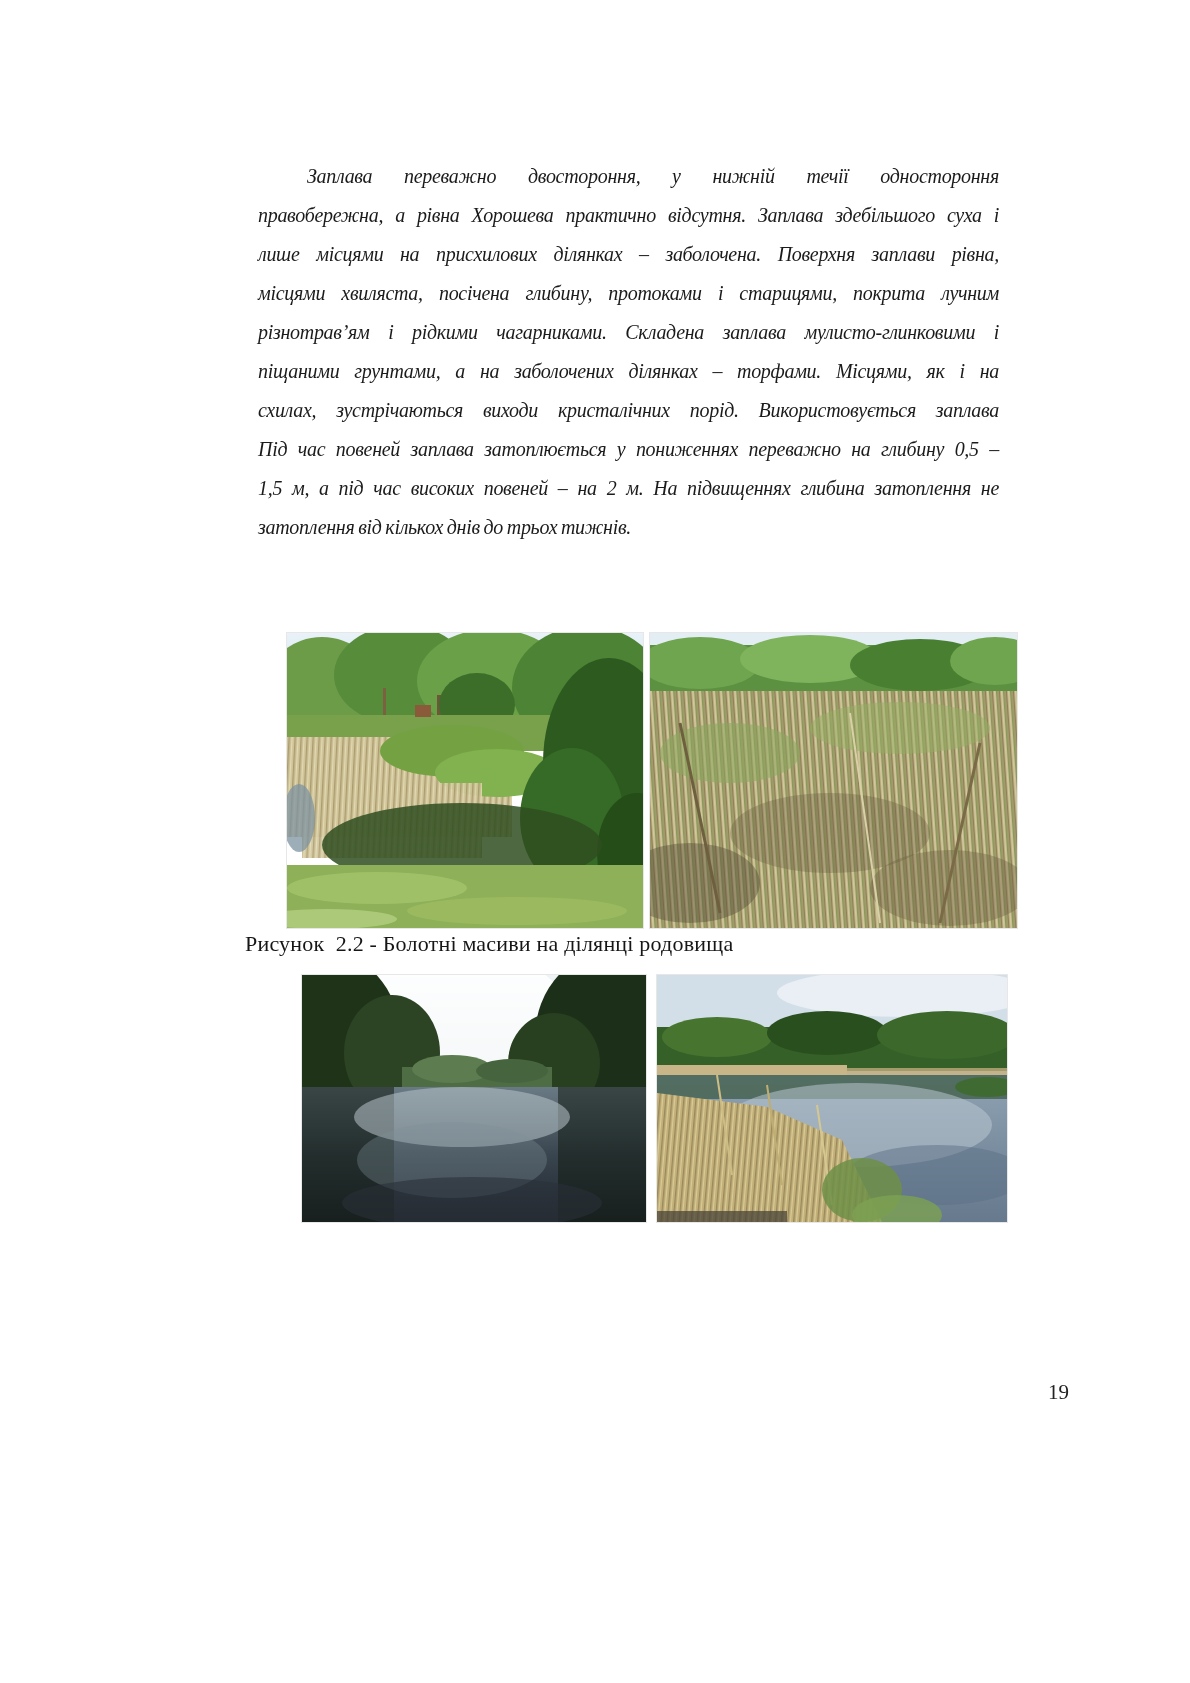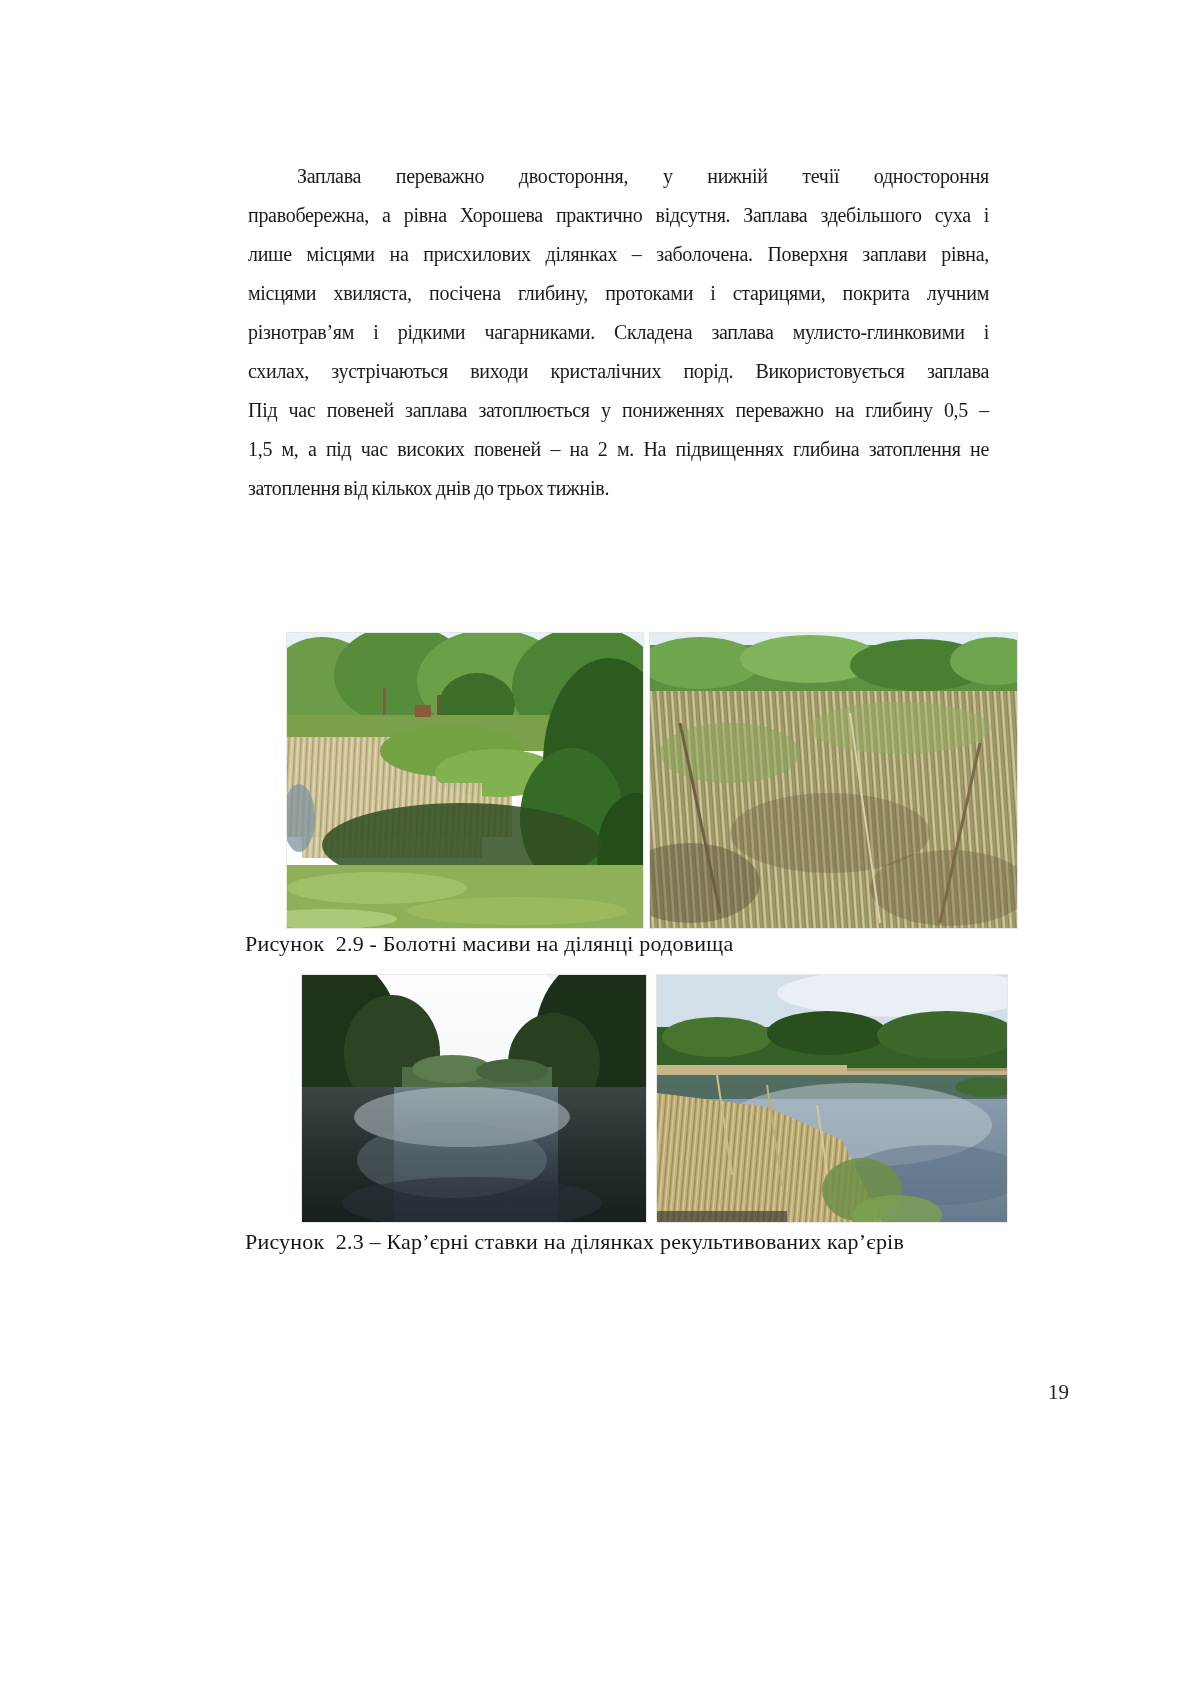--- a/index.html
+++ b/index.html
@@ -1,21 +1,21 @@
 <!DOCTYPE html>
 <html><head>
 <meta charset="utf-8">
 <style>
   html,body { margin:0; padding:0; background:#ffffff; }
   .page {
     position:relative; width:1190px; height:1683px; background:#ffffff;
     font-family:"Liberation Serif", serif; color:#1c1c1c; overflow:hidden;
   }
   
-  .para { position:absolute; left:248px; top:157px; width:741px; }
+  .para { position:absolute; left:258px; top:157px; width:741px;font-style:italic; }
   .pline {
     font-size:20px; line-height:39px; height:39px;
     letter-spacing:-0.3px; word-spacing:-1px;
     white-space:nowrap; text-align:justify; text-align-last:justify;
     color:#1b1b1b;
   }
   .pline.first { text-indent:49px; }
   .pline.last  { text-align-last:left; }
 
   .photo { position:absolute; box-shadow:0 0 0 1px rgba(160,160,160,.25); }
@@ -34,20 +34,21 @@
 <body>
 
 <div class="page">
 
   <div class="para">
     <div class="pline first">Заплава переважно двостороння, у нижній течії одностороння</div>
     <div class="pline">правобережна, а рівна Хорошева практично відсутня. Заплава здебільшого суха і</div>
     <div class="pline">лише місцями на присхилових ділянках – заболочена. Поверхня заплави рівна,</div>
     <div class="pline">місцями хвиляста, посічена глибину, протоками і старицями, покрита лучним</div>
     <div class="pline">різнотрав’ям і рідкими чагарниками. Складена заплава мулисто-глинковими і</div>
+    <div class="pline">піщаними грунтами, а на заболочених ділянках – торфами. Місцями, як і на</div>
     <div class="pline">схилах, зустрічаються виходи кристалічних порід. Використовується заплава</div>
     <div class="pline">Під час повеней заплава затоплюється у пониженнях переважно на глибину 0,5 –</div>
     <div class="pline">1,5 м, а під час високих повеней – на 2 м. На підвищеннях глибина затоплення не</div>
     <div class="pline last">затоплення від кількох днів до трьох тижнів.</div>
   </div>
 
   <div class="photo" style="left:287px; top:633px; width:356px; height:295px;">
     <svg viewBox="0 0 356 295" preserveAspectRatio="none">
       <defs>
         <linearGradient id="skyA" x1="0" y1="0" x2="0" y2="1">
@@ -123,21 +124,21 @@
         <ellipse cx="180" cy="200" rx="100" ry="40" fill="#6b5f42" opacity="0.35"></ellipse>
         <ellipse cx="40" cy="250" rx="70" ry="40" fill="#59503a" opacity="0.45"></ellipse>
         <ellipse cx="300" cy="255" rx="80" ry="38" fill="#6e6243" opacity="0.4"></ellipse>
         <line x1="30" y1="90" x2="70" y2="280" stroke="#6e5f3e" stroke-width="3"></line>
         <line x1="330" y1="110" x2="290" y2="290" stroke="#7a6b46" stroke-width="3"></line>
         <line x1="200" y1="80" x2="230" y2="290" stroke="#d9d0a8" stroke-width="2"></line>
       </g>
     </svg>
   </div>
 
-  <div class="caption" id="caption-2-2">Рисунок  2.9 - Болотні масиви на ділянці родовища</div>
+  <div class="caption" id="caption-2-2">Рисунок  2.2 - Болотні масиви на ділянці родовища</div>
 
   <div class="photo" style="left:302px; top:975px; width:344px; height:247px;">
     <svg viewBox="0 0 344 247" preserveAspectRatio="none">
       <defs>
         <linearGradient id="skyC" x1="0" y1="0" x2="0" y2="1">
           <stop offset="0" stop-color="#eef3f6"></stop>
             <stop offset="1" stop-color="#bcc8ce"></stop>
         </linearGradient>
         <linearGradient id="waterC" x1="0" y1="0" x2="0" y2="1">
           <stop offset="0" stop-color="#6a7a85"></stop>
@@ -206,17 +207,16 @@
         <line x1="60" y1="100" x2="75" y2="200" stroke="#cdbd85" stroke-width="2"></line>
         <line x1="110" y1="110" x2="125" y2="210" stroke="#bfae74" stroke-width="2"></line>
         <line x1="160" y1="130" x2="175" y2="230" stroke="#d5c791" stroke-width="2"></line>
         <ellipse cx="205" cy="215" rx="40" ry="32" fill="#6d8f46" opacity="0.85"></ellipse>
         <ellipse cx="240" cy="240" rx="45" ry="20" fill="#7da153" opacity="0.8"></ellipse>
         <rect x="0" y="236" width="130" height="11" fill="#4a4438" opacity="0.75"></rect>
       </g>
     </svg>
   </div>
 
-  <div class="caption" id="caption-2-3">Рисунок  2.3 – Кар’єрні ставки на ділянках рекультивованих кар’єрів</div>
 
   <div class="pagenum">19</div>
 
 </div>
 
 </body></html>

